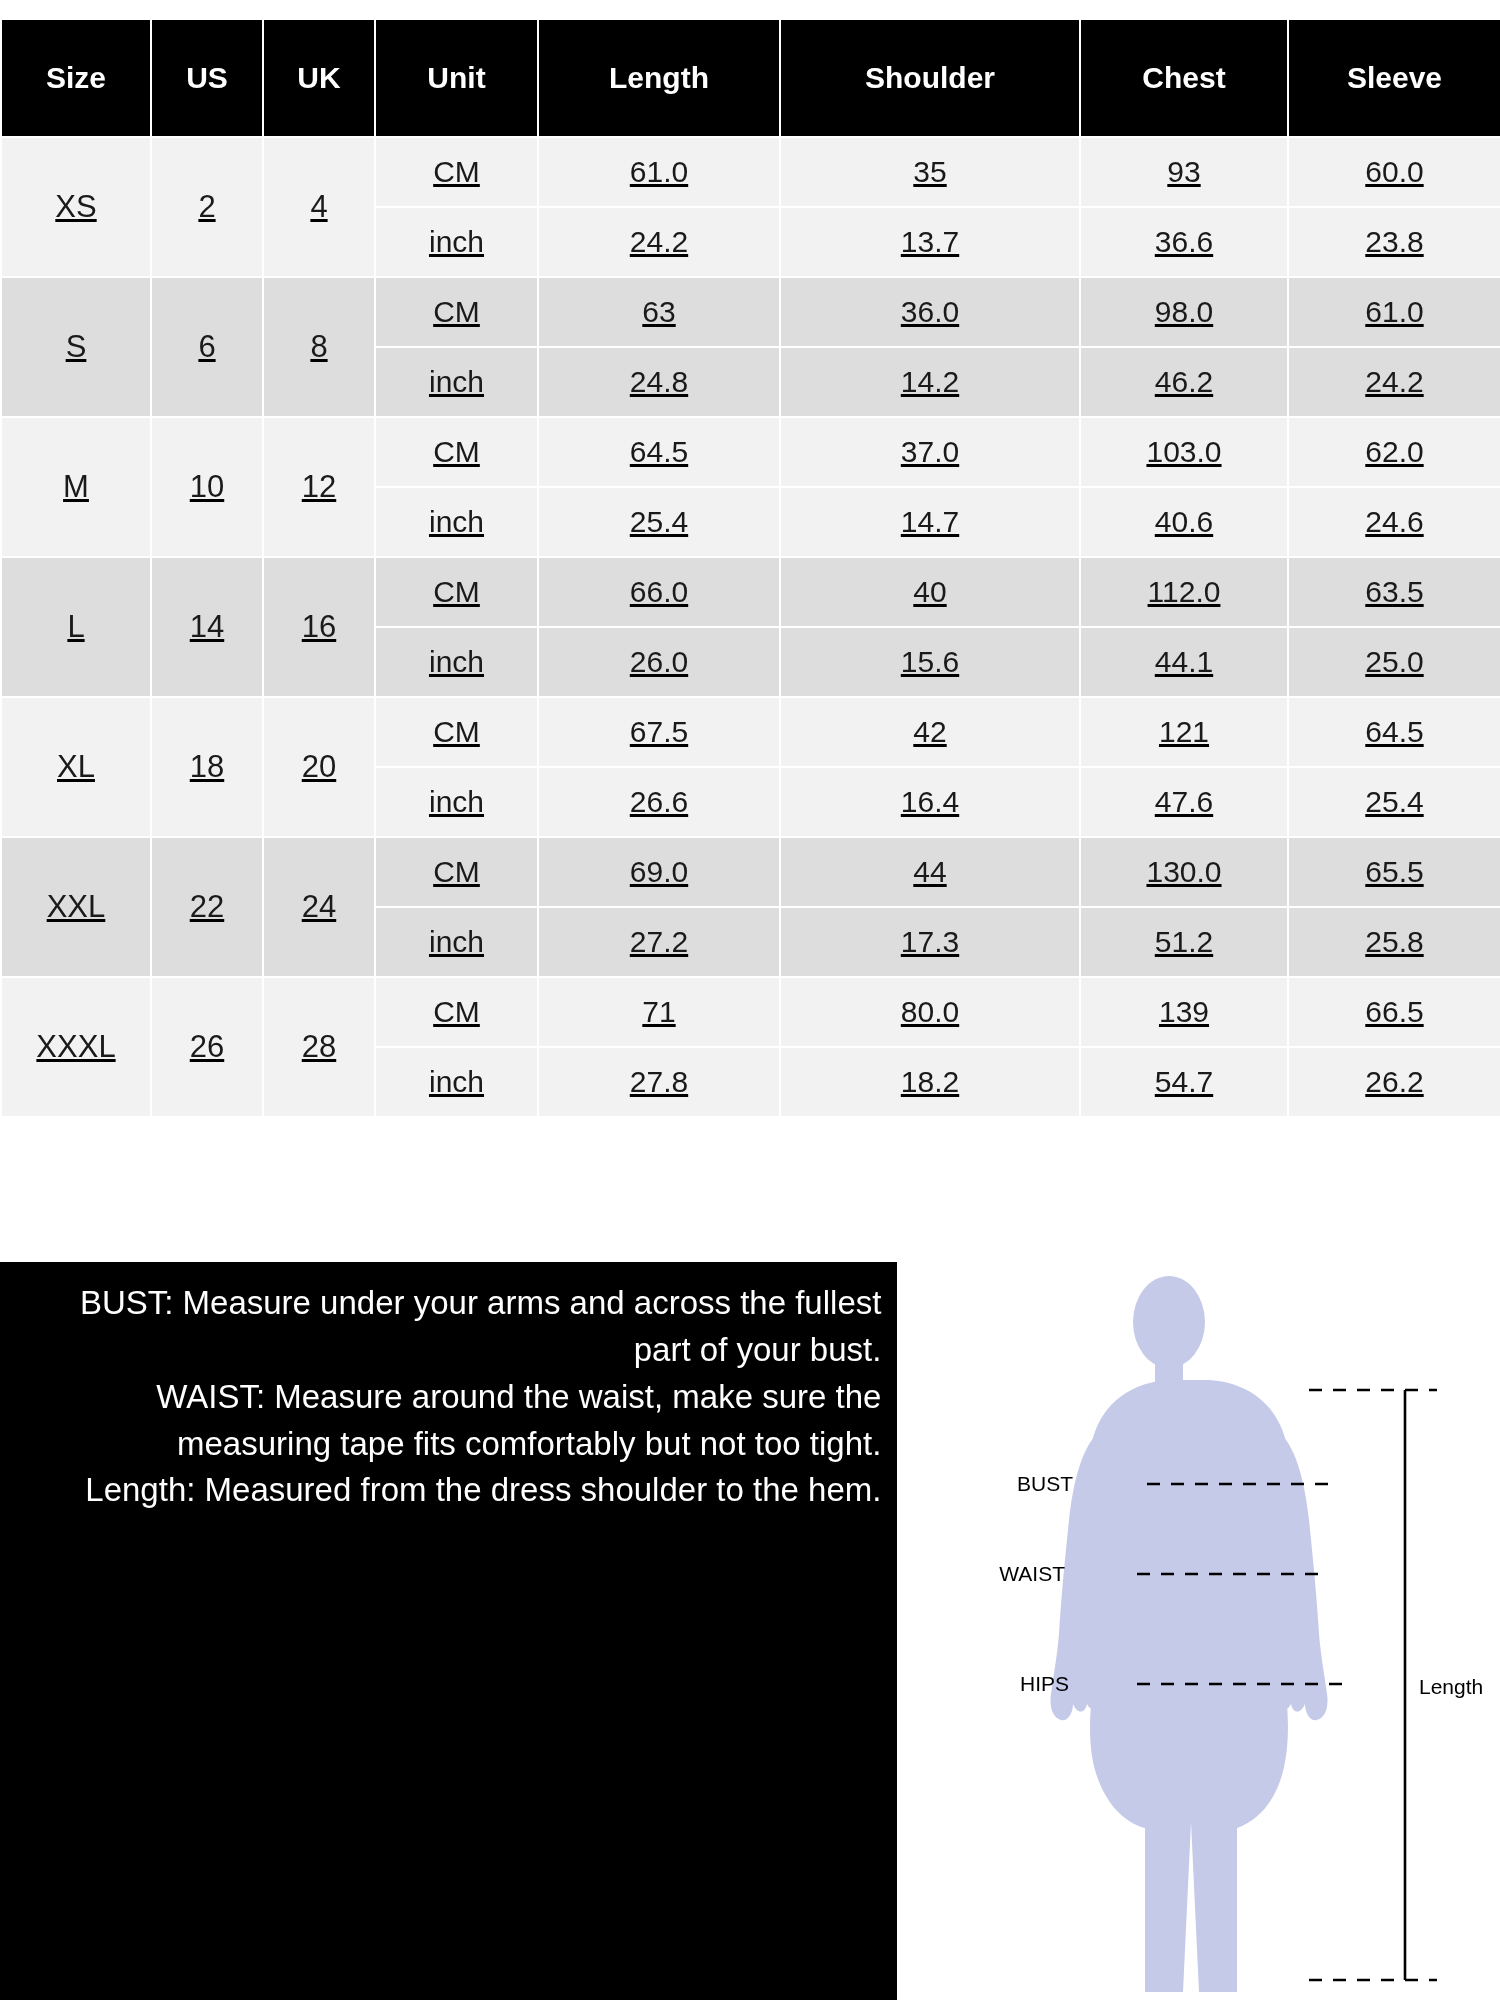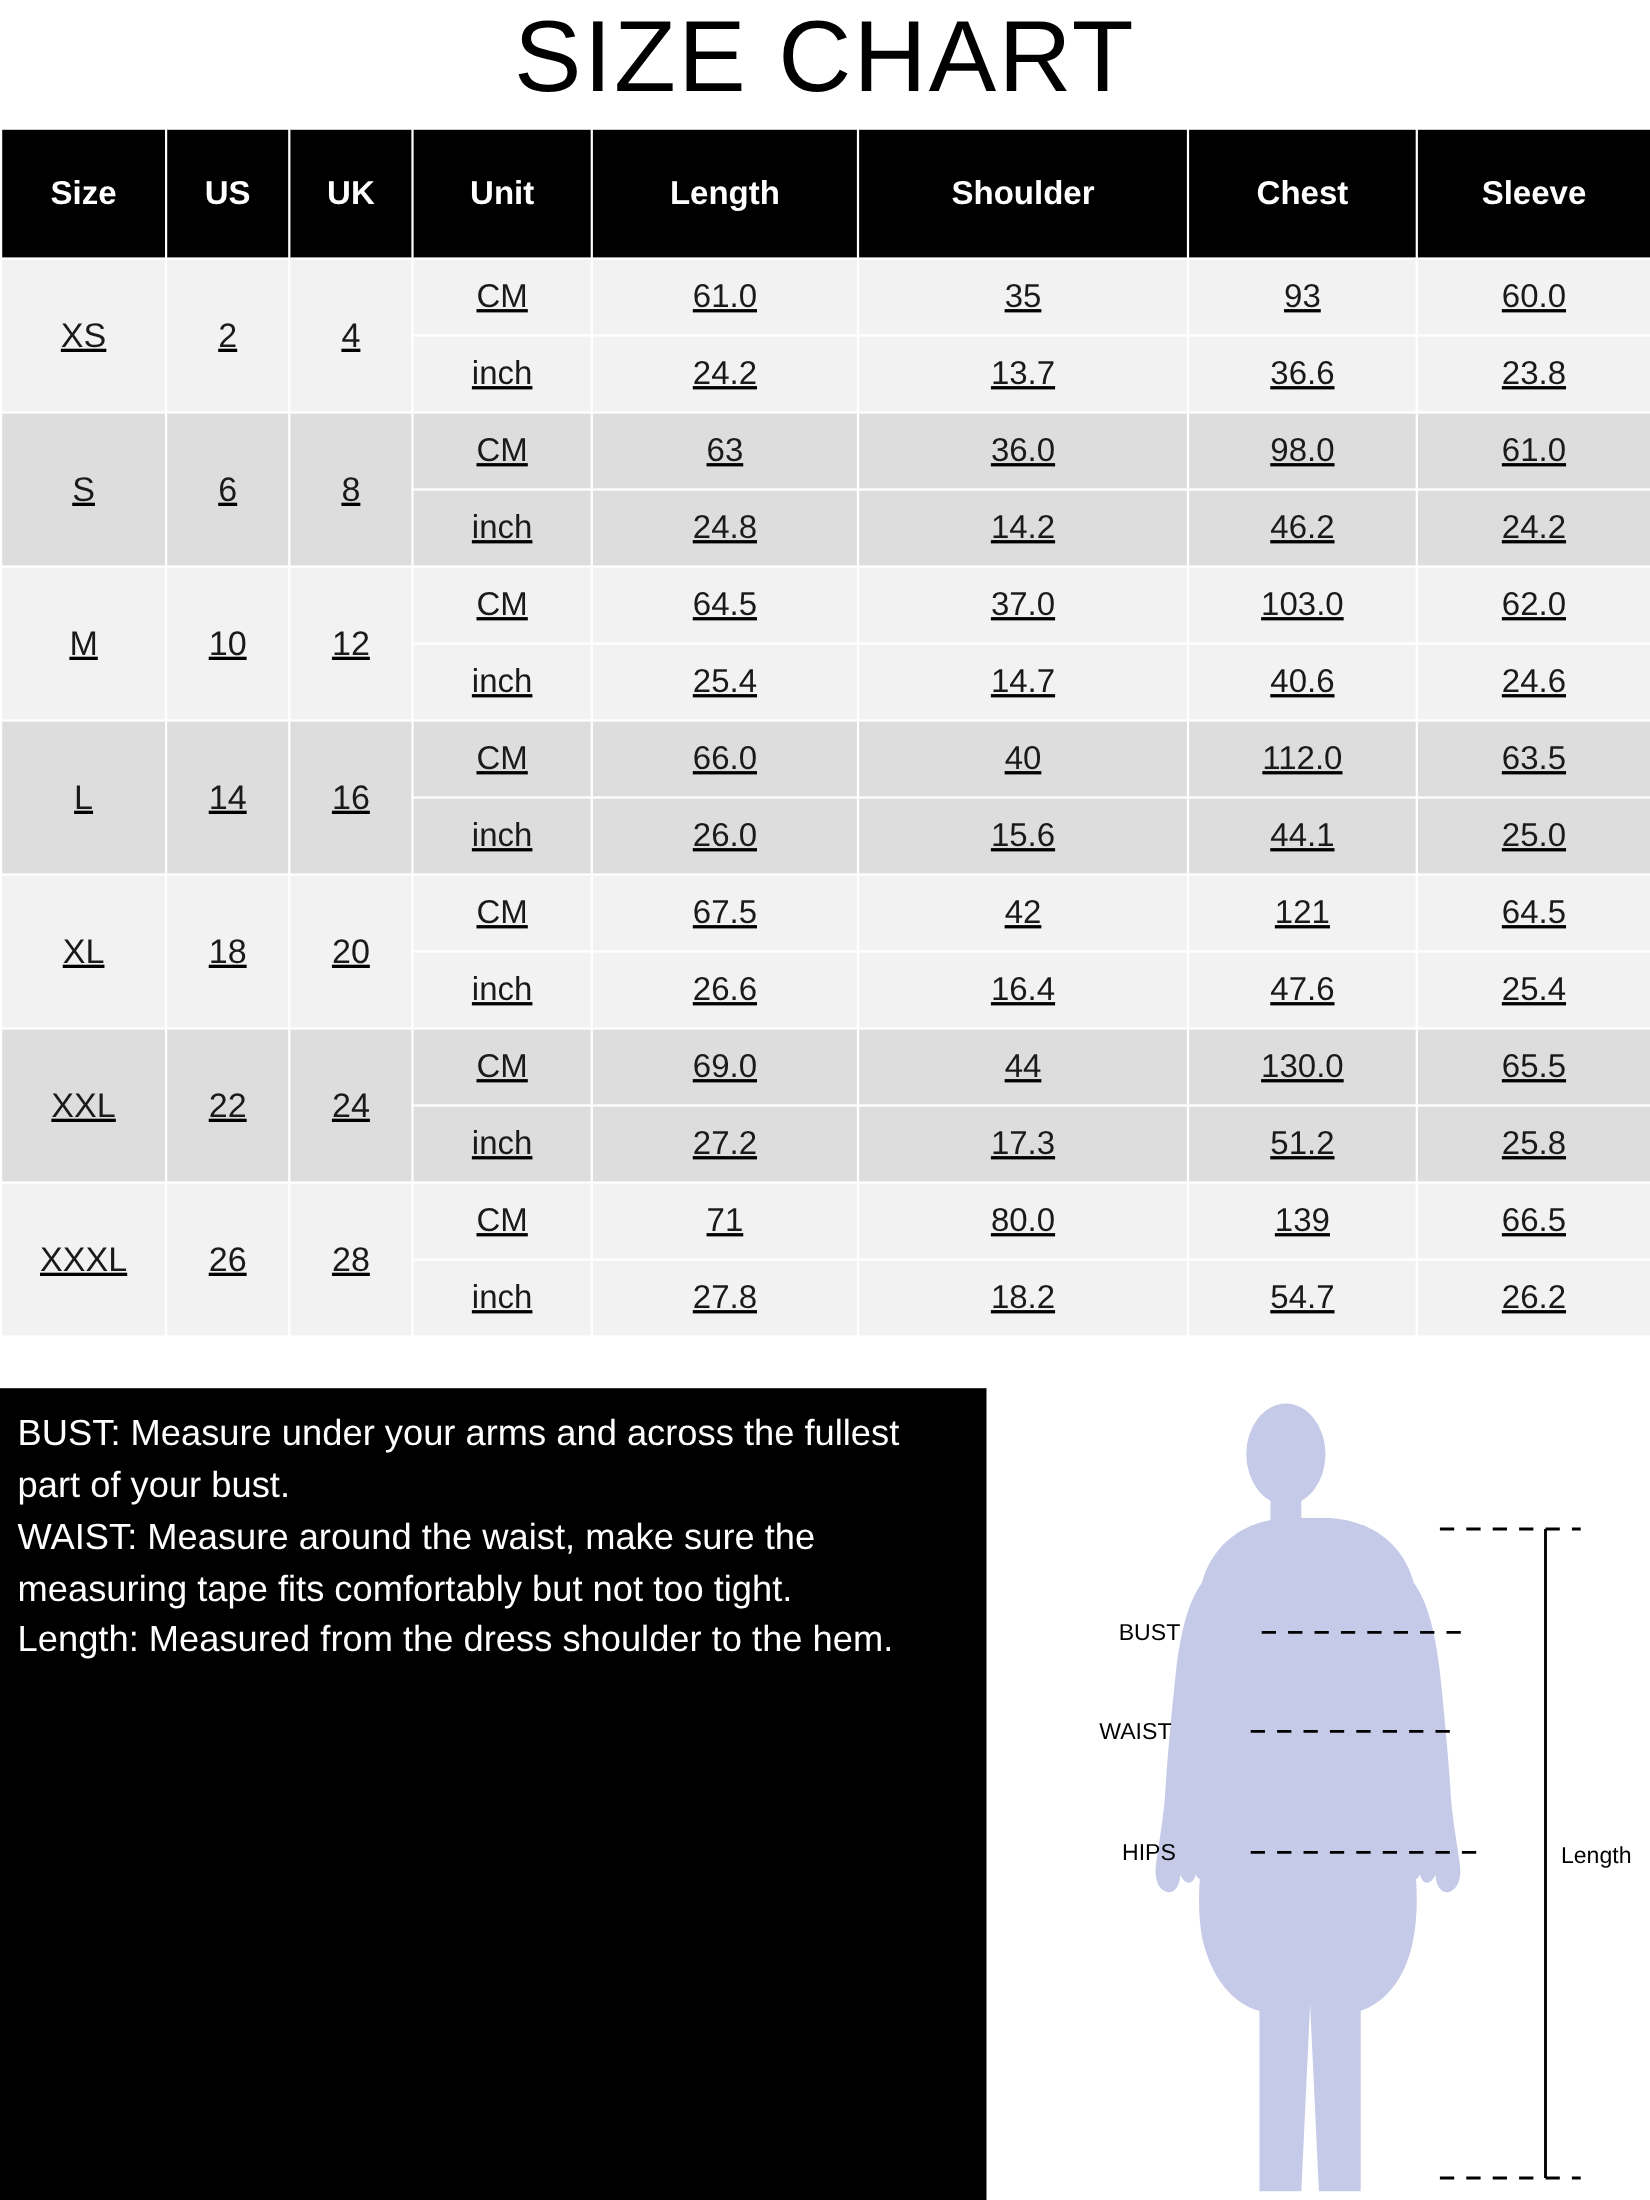--- a/index.html
+++ b/index.html
@@ -86,21 +86,21 @@
     display: flex;
   }
   #notes {
     width: 898px;
     background: #000000;
     color: #ffffff;
     padding: 18px 16px 10px 16px;
     font-size: 33px;
     line-height: 1.42;
   }
-  #notes p { margin: 0; }
+  #notes p { margin: 0; text-align: right; }
 
   #figure {
     position: relative;
     width: 603px;
     background: #ffffff;
   }
 
   svg { display: block; }
 
   .dash {
@@ -118,21 +118,20 @@
     font-family: "Liberation Sans", sans-serif;
     font-size: 21px;
     fill: #000000;
   }
 </style>
 </head>
 <body>
 
 <div id="page">
 
-  <div id="title">SIZE CHART</div>
 
   <div id="table-wrap">
     <table>
       <colgroup>
         <col class="c-size">
           <col class="c-us">
           <col class="c-uk">
           <col class="c-unit">
         <col class="c-len">
           <col class="c-sho">

